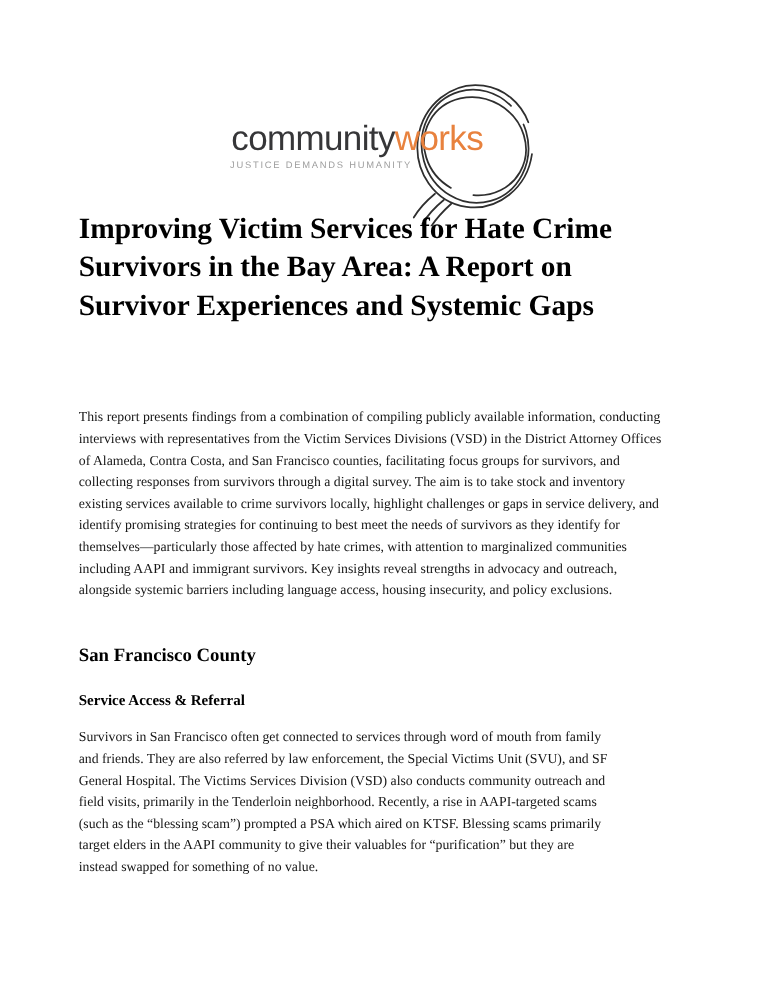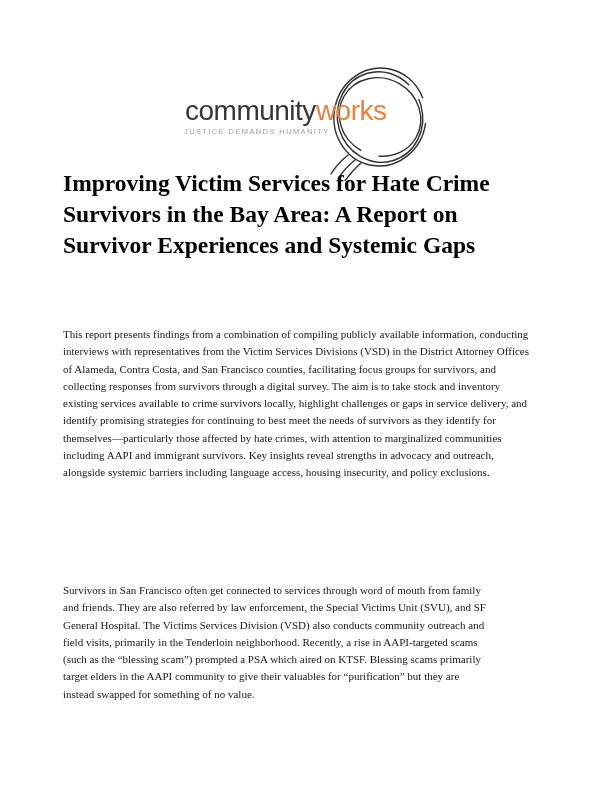--- a/index.html
+++ b/index.html
@@ -81,20 +81,22 @@
   <div class="abs para para-exec">This report presents findings from a combination of compiling publicly available information, conducting
 interviews with representatives from the Victim Services Divisions (VSD) in the District Attorney Offices
 of Alameda, Contra Costa, and San Francisco counties, facilitating focus groups for survivors, and
 collecting responses from survivors through a digital survey. The aim is to take stock and inventory
 existing services available to crime survivors locally, highlight challenges or gaps in service delivery, and
 identify promising strategies for continuing to best meet the needs of survivors as they identify for
 themselves—particularly those affected by hate crimes, with attention to marginalized communities
 including AAPI and immigrant survivors. Key insights reveal strengths in advocacy and outreach,
 alongside systemic barriers including language access, housing insecurity, and policy exclusions.</div>
 
+  <div class="abs h-county">San Francisco County</div>
+  <div class="abs h-topic">Service Access &amp; Referral</div>
   <div class="abs para para-sf">Survivors in San Francisco often get connected to services through word of mouth from family
 and friends. They are also referred by law enforcement, the Special Victims Unit (SVU), and SF
 General Hospital. The Victims Services Division (VSD) also conducts community outreach and
 field visits, primarily in the Tenderloin neighborhood. Recently, a rise in AAPI-targeted scams
 (such as the “blessing scam”) prompted a PSA which aired on KTSF. Blessing scams primarily
 target elders in the AAPI community to give their valuables for “purification” but they are
 instead swapped for something of no value.</div>
 
 </div>
 

